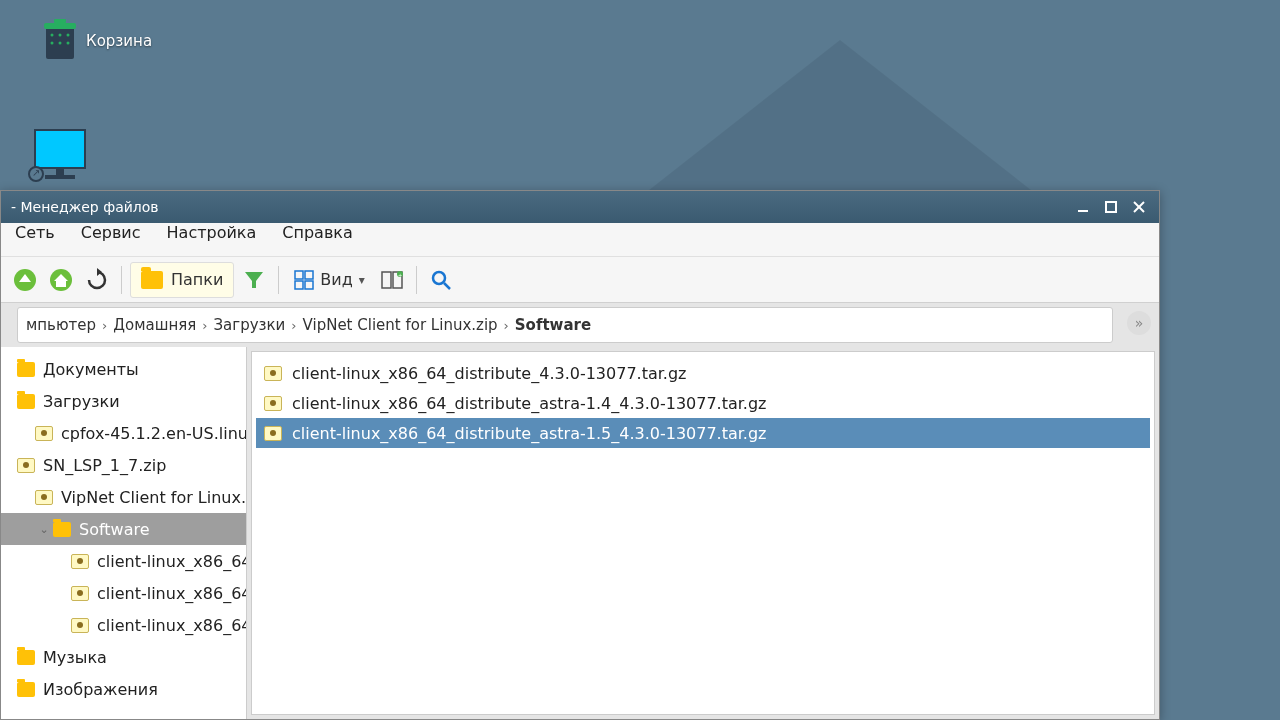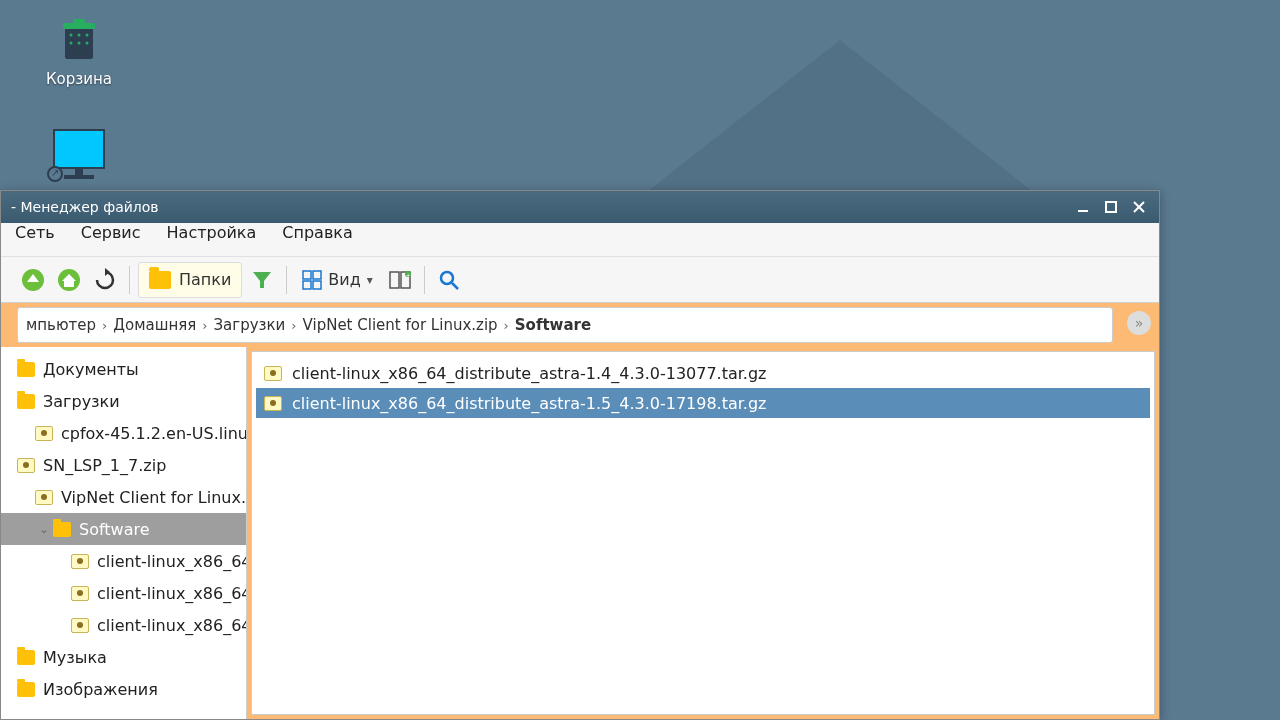--- a/index.html
+++ b/index.html
@@ -1,47 +1,47 @@
 <!DOCTYPE html>
 <html><head>
 <meta charset="utf-8">
 <style>
 * { margin: 0; padding: 0; box-sizing: border-box; font-family: "DejaVu Sans", "Liberation Sans", sans-serif; }
 body { width: 1280px; height: 720px; background: #5a7a90; position: relative; overflow: hidden; }
 
 
-.desktop-icon { position: absolute; display: flex; flex-direction: column; align-items: center; width: 90px; cursor: pointer; }
+.desktop-icon { position: absolute; display: flex; flex-direction: row; align-items: center; width: 90px; cursor: pointer; }
 .desktop-icon .icon-box { width: 52px; height: 54px; display: flex; align-items: center; justify-content: center; }
 .desktop-icon .label { color: #fff; font-size: 15px; margin-top: 4px; text-shadow: 0 1px 2px rgba(0,0,0,.5); }
 .mountain { position: absolute; left: 560px; top: 40px; width: 560px; height: 220px; opacity: .15; pointer-events: none; }
 
 
 .trash-svg { width: 52px; height: 52px; }
 
 
 .monitor-box { width: 56px; height: 40px; background: #00c8ff; border: 2px solid #2c3e50; position: relative; }
 .monitor-stand { position: absolute; bottom: -8px; left: 50%; transform: translateX(-50%); width: 8px; height: 8px; background: #2c3e50; }
 .monitor-base { position: absolute; bottom: -12px; left: 50%; transform: translateX(-50%); width: 30px; height: 4px; background: #2c3e50; }
 .corner-arrow { position: absolute; bottom: -6px; left: -6px; width: 16px; height: 16px; border: 2px solid #2c3e50; border-radius: 50%; background: #5a7a90; }
 .corner-arrow::after { content: "↗"; font-size: 10px; color: #2c3e50; position: absolute; left: 2px; top: -1px; }
 
 
-.window { position: absolute; left: 0; top: 190px; width: 1160px; height: 530px; background: #fdba74; border: 1px solid #888; box-shadow: 0 2px 10px rgba(0,0,0,.3); display: flex; flex-direction: column; }
+.window { position: absolute; left: 0; top: 190px; width: 1160px; height: 530px; background: #e5e5e5; border: 1px solid #888; box-shadow: 0 2px 10px rgba(0,0,0,.3); display: flex; flex-direction: column; }
 
 
 .titlebar { height: 32px; background: linear-gradient(#4a6a80, #3a5a70); display: flex; align-items: center; padding: 0 6px; color: #fff; font-size: 14px; }
 .titlebar .title { flex: 1; padding-left: 4px; }
 .titlebar .win-btn { width: 28px; height: 22px; display: flex; align-items: center; justify-content: center; color: #fff; cursor: pointer; }
 
 
 .menubar { height: 34px; background: #f6f6f6; display: flex; align-items: flex-start; padding: 0 14px; border-bottom: 1px solid #e0e0e0; }
 .menubar .menu-item { font-size: 16px; color: #222; margin-right: 26px; cursor: pointer; }
 
 
-.toolbar { height: 46px; background: #f6f6f6; display: flex; align-items: center; padding: 0 16px; border-bottom: 1px solid #d0d0d0; gap: 4px; }
+.toolbar { height: 46px; background: #f6f6f6; display: flex; align-items: center; padding: 0 8px; border-bottom: 1px solid #d0d0d0; gap: 4px; }
 .tb-btn { width: 32px; height: 32px; display: flex; align-items: center; justify-content: center; cursor: pointer; border-radius: 3px; }
 .tb-sep { width: 1px; height: 28px; background: #ccc; margin: 0 4px; }
 .folders-btn { height: 36px; display: flex; align-items: center; padding: 0 10px; background: #fffde7; border: 1px solid #ddd; border-radius: 3px; cursor: pointer; gap: 8px; }
 .folders-btn .folder-ico { width: 22px; height: 18px; background: #ffc107; border-radius: 2px; position: relative; }
 .folders-btn .folder-ico::before { content: ""; position: absolute; top: -4px; left: 0; width: 10px; height: 4px; background: #ffc107; border-radius: 2px 2px 0 0; }
 .folders-btn span { font-size: 16px; color: #333; }
 .view-btn { height: 34px; display: flex; align-items: center; padding: 0 6px; border: 1px solid transparent; cursor: pointer; gap: 6px; }
 
 
 .breadcrumb-bar { height: 36px; background: #fff; border: 1px solid #ccc; margin: 4px 8px 0 8px; display: flex; align-items: center; padding: 8px 8px; font-size: 15px; color: #333; border-radius: 3px; }
@@ -269,24 +269,28 @@
             <div class="ico folder-small"></div>
             <span>Изображения</span>
           </div>
         </div>
     </div>
 
     <div class="filelist">
       <div id="file-container">
           <div class="file-row">
             <div class="ico archive-small"></div>
+            <span>client-linux_x86_64_distribute_4.3.0-13077.tar.gz</span>
+          </div>
+          <div class="file-row">
+            <div class="ico archive-small"></div>
             <span>client-linux_x86_64_distribute_astra-1.4_4.3.0-13077.tar.gz</span>
           </div>
           <div class="file-row selected">
             <div class="ico archive-small"></div>
-            <span>client-linux_x86_64_distribute_astra-1.5_4.3.0-17198.tar.gz</span>
+            <span>client-linux_x86_64_distribute_astra-1.5_4.3.0-13077.tar.gz</span>
           </div>
         </div>
     </div>
 
   </div>
 
 </div>
 
 </body></html>

